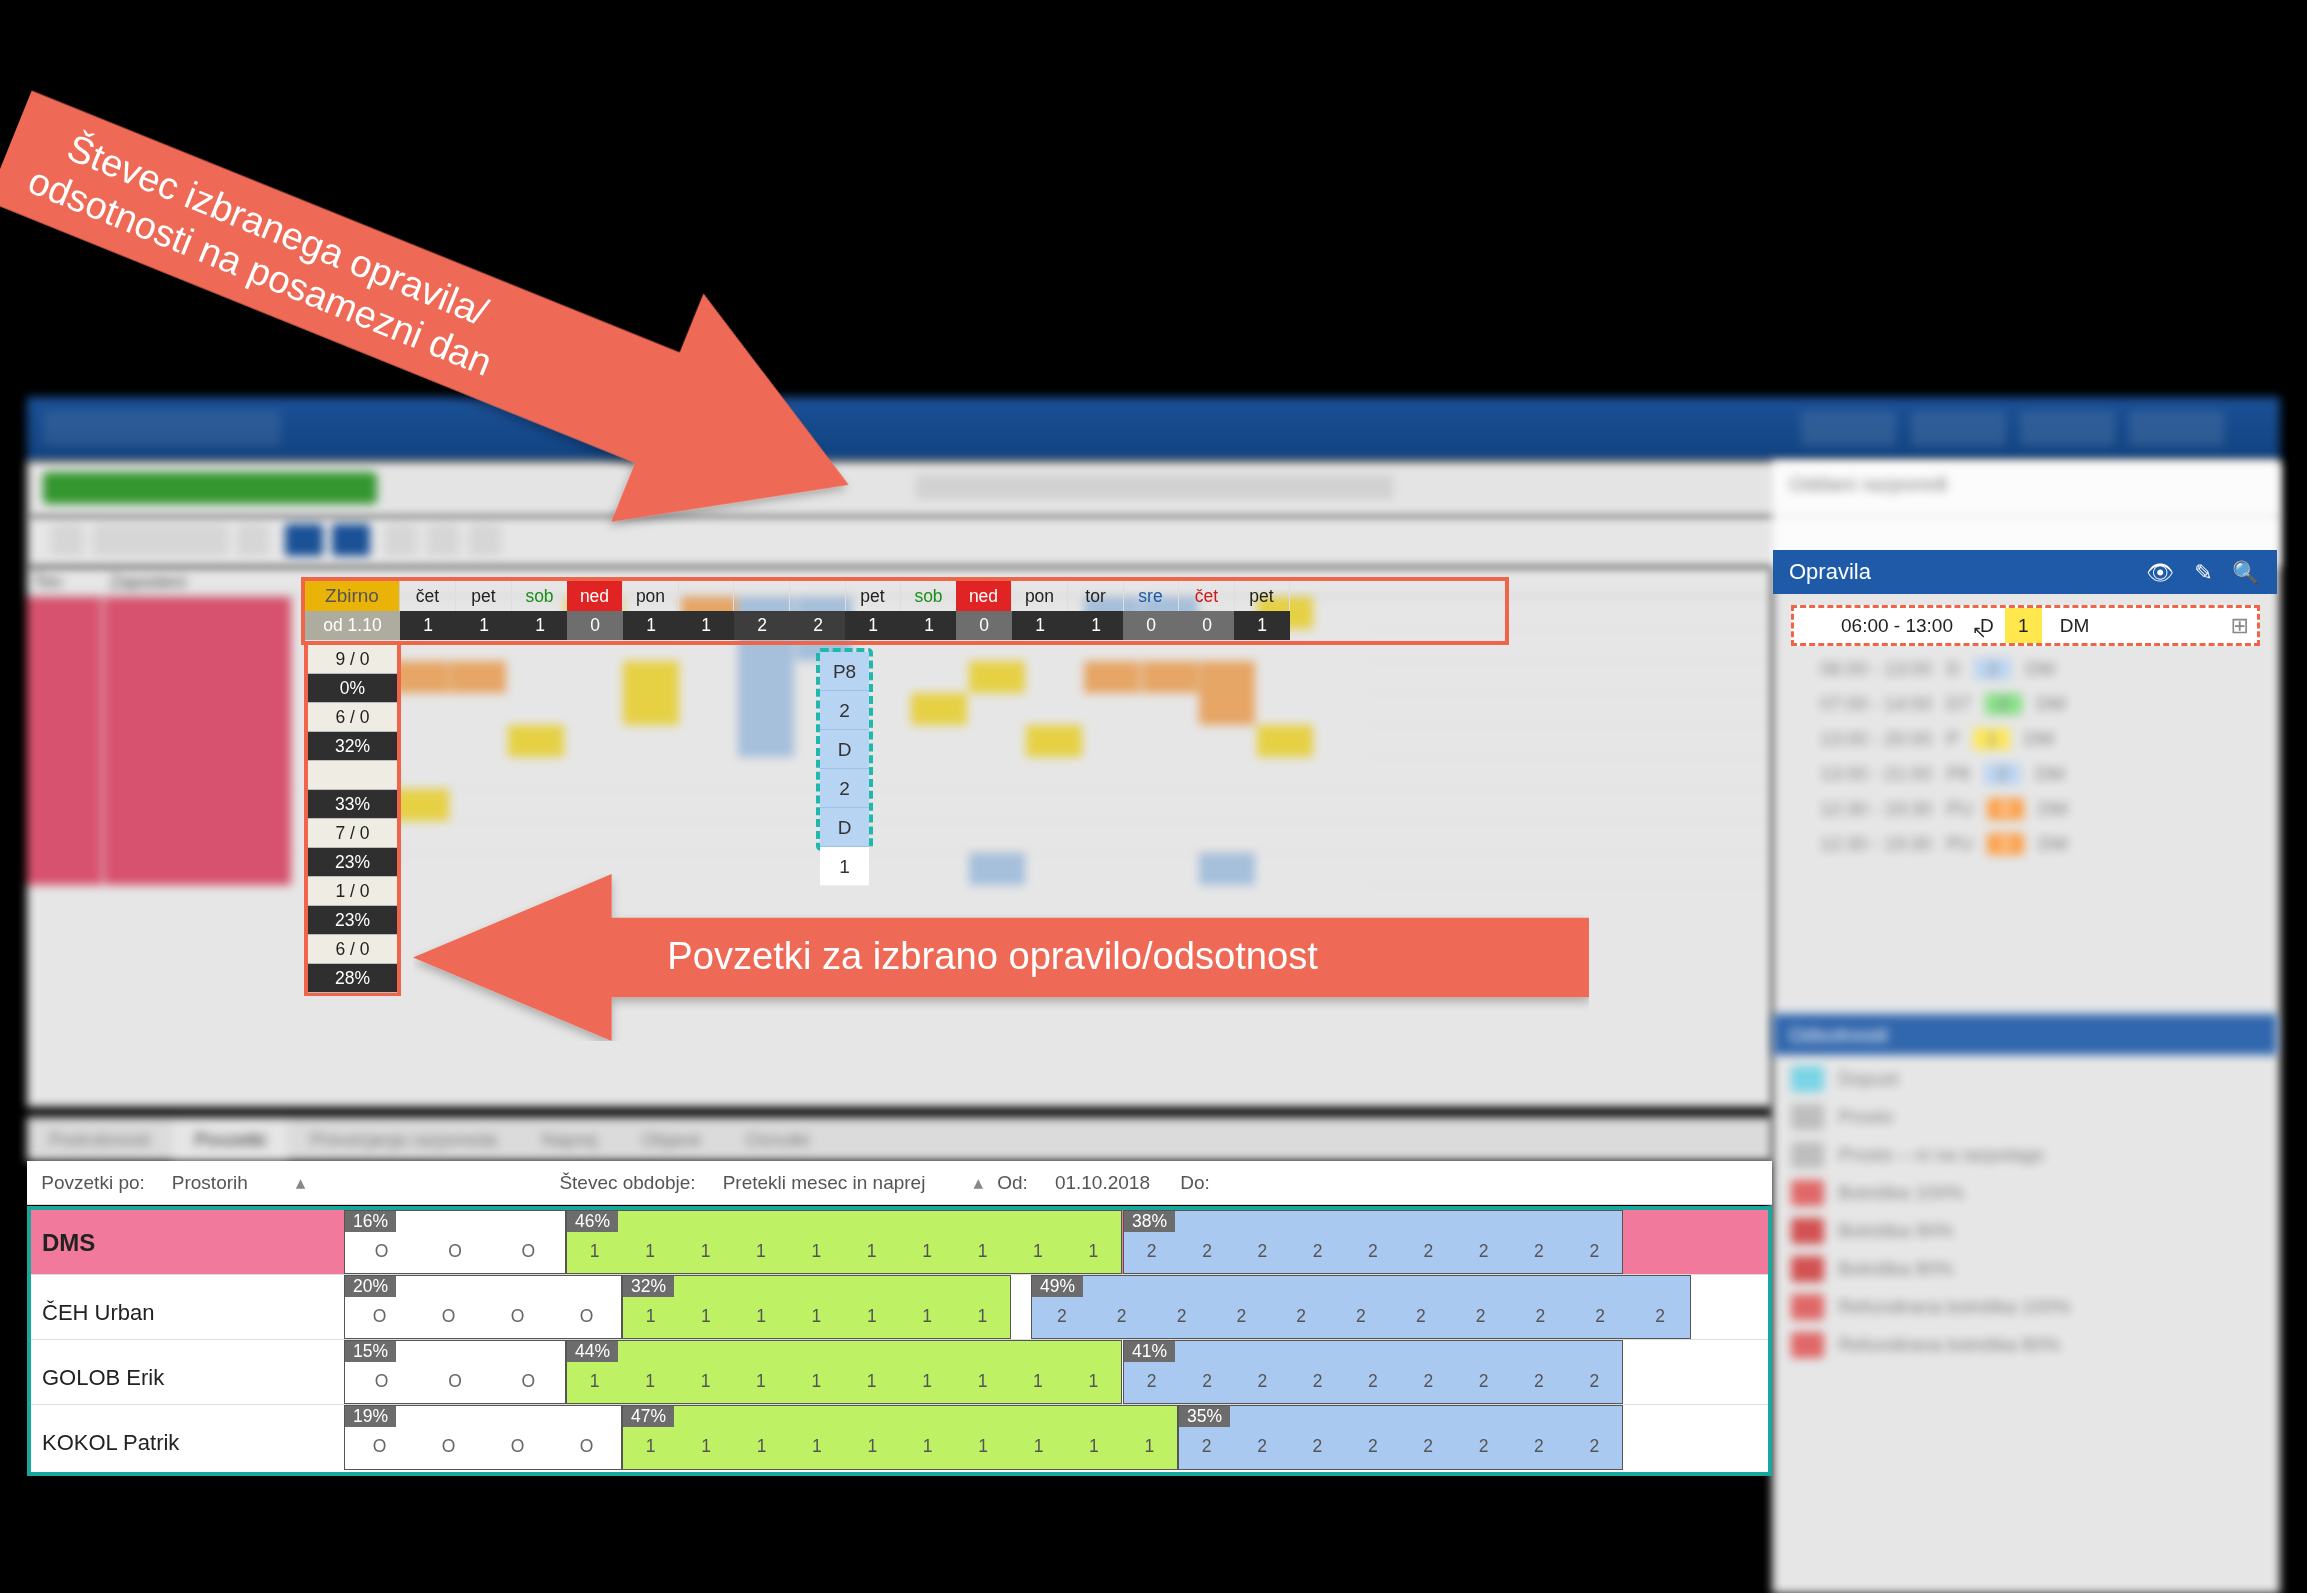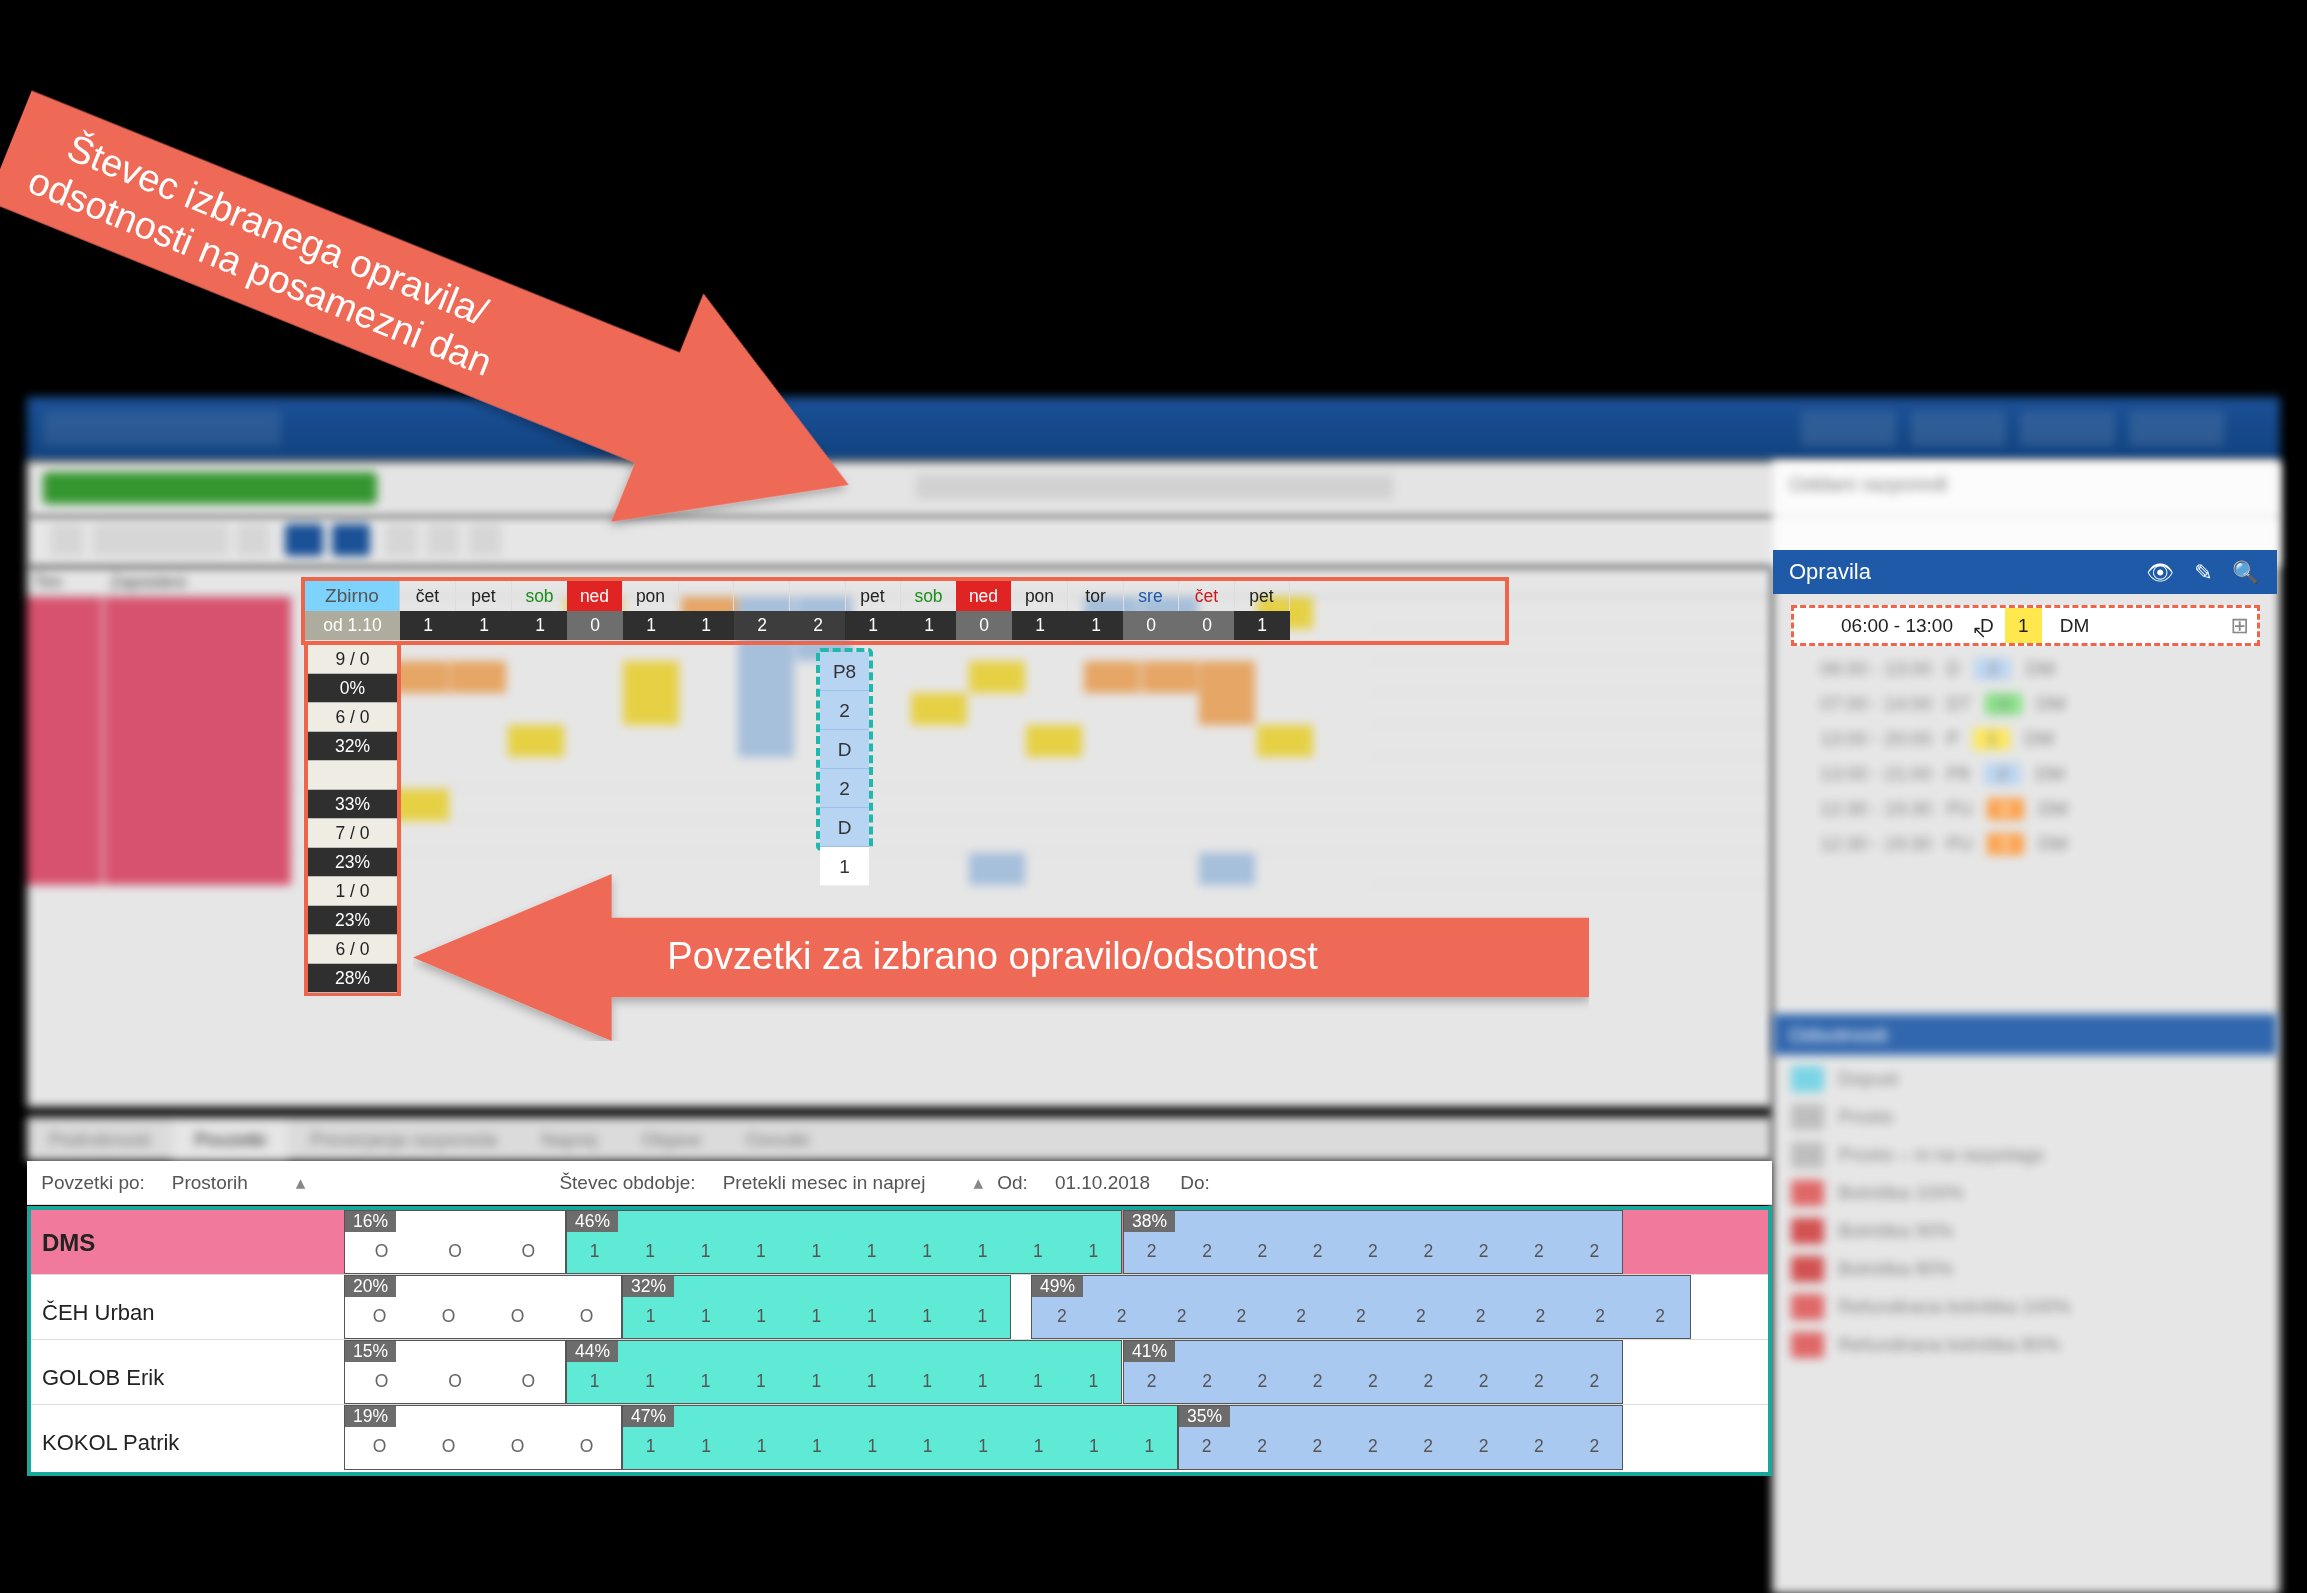--- a/index.html
+++ b/index.html
@@ -47,21 +47,21 @@
              background:#fff; margin-left:1.6px;}
   .sched-body .row .gcell.y{ background:#ffe84d;}
   .sched-body .row .gcell.b{ background:#b8d4f3;}
   .sched-body .row .gcell.o{ background:#ffb870;}
   
   .crisp { filter:none !important; }
   
   .dayhdr-wrap{ position:absolute; left:301px; top:577px; width:1208px;
              height:68px; border:4.8px solid #f06449; z-index:40;}
   .dayhdr-wrap .zb{ position:absolute; left:0; top:0; width:95px; height:46px;
-             line-height:30px; text-align:center; background:#7dd3fc;
+             line-height:30px; text-align:center; background:#eab308;
              border-right:0.8px solid #ccc; font-size:19px; color:#555;}
   .dayhdr-wrap .dh{ position:absolute; top:0; width:56px; height:30px;
              line-height:30px; text-align:center; font-size:17.5px;
              border-right:0.8px solid #ddd;}
   .dayhdr-wrap .dh.sob{ color:#1a8f1a;}
   .dayhdr-wrap .dh.ned{ background:#e02424; color:#fff;}
   .dayhdr-wrap .dh.sre{ color:#1e5aa8;}
   .dayhdr-wrap .dh.cet2{ color:#d01818;}
   .dayhdr-wrap .od{ position:absolute; left:0; top:30px; width:95px; height:29px;
              line-height:29px; text-align:center; background:#adac9e;
@@ -146,21 +146,21 @@
   .gantt-wrap .grow{ height:65px; border-bottom:0.8px solid #ddd; position:relative;}
   .gantt-wrap .grow:last-child{ border-bottom:none;}
   .gantt-wrap .grow .name{ position:absolute; left:11px; top:25.4px;
          font-size:22px;}
   .gantt-wrap .grow.hdr{ background:#f17a9c;}
   .gantt-wrap .grow.hdr .name{ color:#222; font-weight:600; top:19px;
          font-size:24px;}
   .gantt-wrap .grow .seg{ position:absolute; top:0; bottom:0;
          border:1.6px solid #555;}
   .gantt-wrap .grow .seg.wh{ background:#fff; color:#666;}
-  .gantt-wrap .grow .seg.ye{ background:#5eead4; color:#555;}
+  .gantt-wrap .grow .seg.ye{ background:#bef264; color:#555;}
   .gantt-wrap .grow .seg.bl{ background:#a9c9f1; color:#555;}
   .gantt-wrap .grow .seg .pct{ position:absolute; left:0; top:0; height:20.7px;
          line-height:20.7px; padding:0 8px; background:#6c6c6c; color:#fff;
          font-size:17.5px;}
   .gantt-wrap .grow .seg .vals{ position:absolute; left:0; right:0; top:30px;
          display:flex; }
   .gantt-wrap .grow .seg .vals span{ flex:1; text-align:center; font-size:17.5px;}
   
   .callout1{ position:absolute; left:-8px; top:-16px; width:1080px; height:691px;
          z-index:60; pointer-events:none;}

